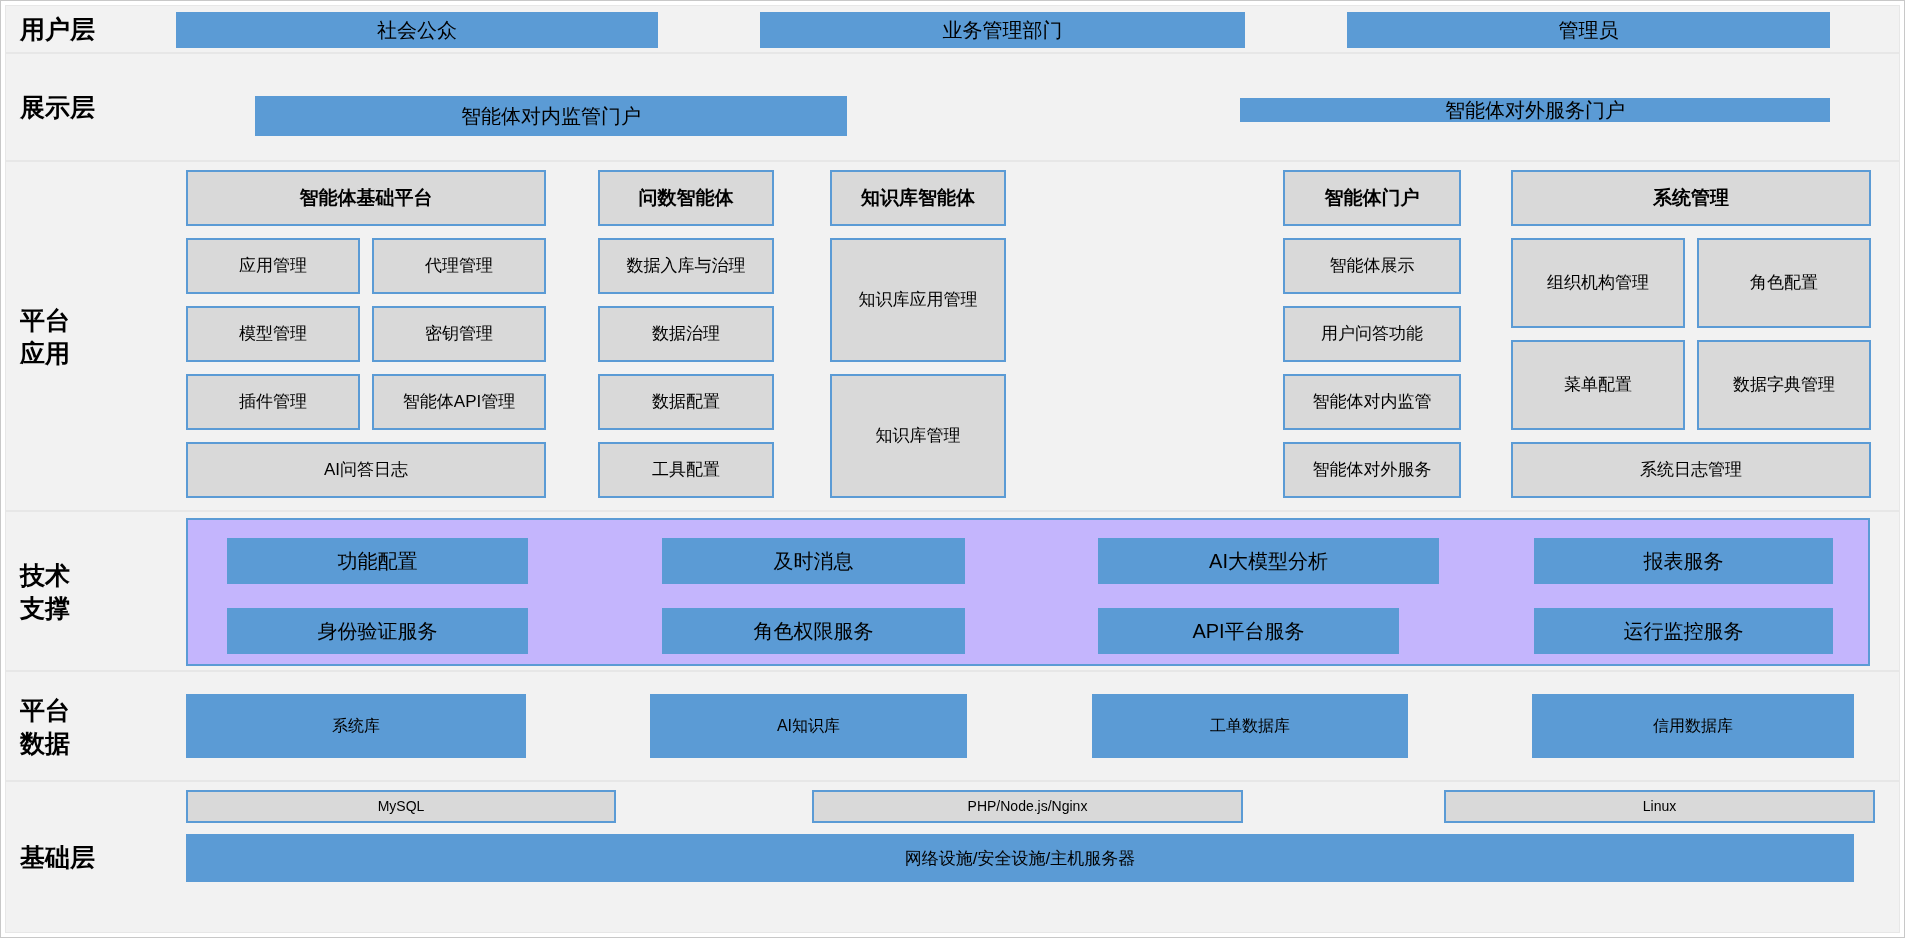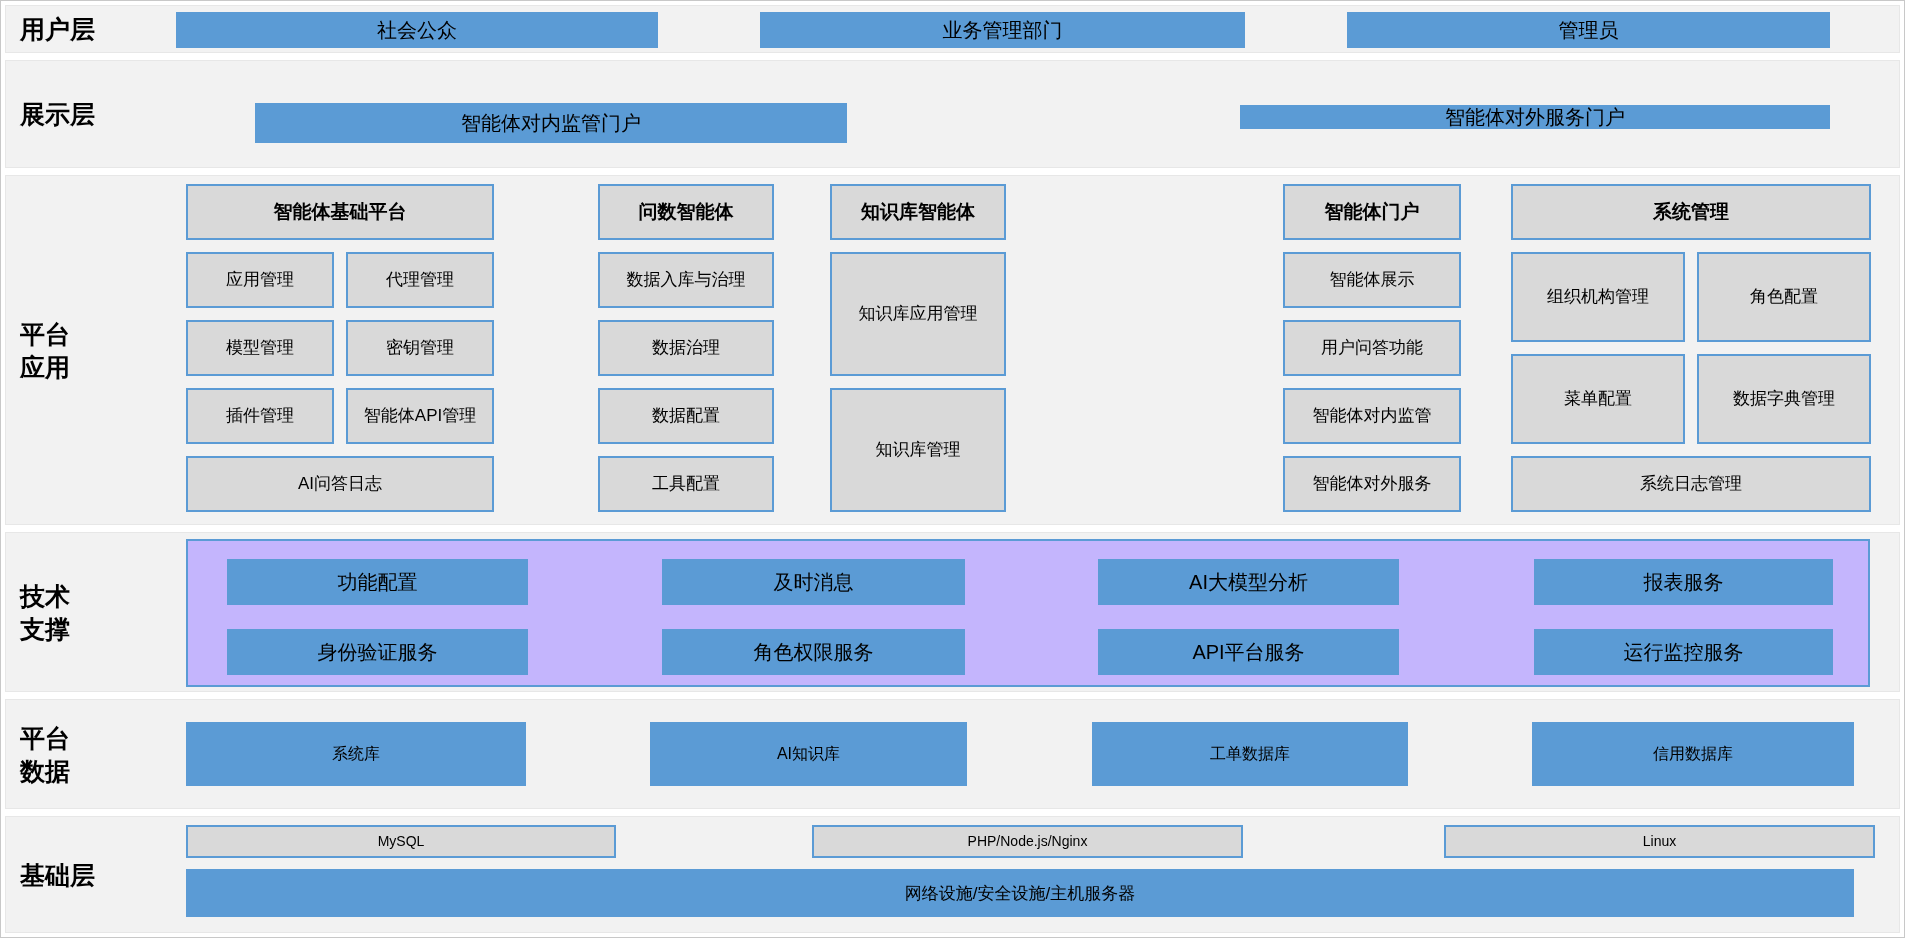--- a/index.html
+++ b/index.html
@@ -8,21 +8,21 @@
     font-family: "Liberation Sans", "DejaVu Sans", sans-serif;
     background: #ffffff;
     color: #000;
   }
   .canvas {
     position: relative;
     width: 1905px; height: 938px;
     background: #ffffff;
     border: 1px solid #c8c8c8;
     padding: 4px;
-    display: flex; flex-direction: column; gap: 7px;
+    display: flex; flex-direction: column; 
   }
   .band {
     position: relative;
     background: #f2f2f2;
     border: 1px solid #e7e7e7;
   }
   .band-user  { height: 48px; }
   .band-display { height: 108px; }
   .band-app   { height: 350px; }
   .band-tech  { height: 160px; }
@@ -49,21 +49,21 @@
     line-height: 1.25;
   }
   
   .col { position: absolute; top: 8px; display: flex; flex-direction: column; gap: 12px; }
   .col-header { height: 56px; font-weight: bold; font-size: 19px; flex: none; }
   .item   { height: 56px; flex: none; }
   .tall   { height: 124px; flex: none; }
   .grid2  { display: grid; grid-template-columns: 1fr 1fr; gap: 12px; }
   .grid2 .cell  { height: 56px; }
   .grid2 .cell-tall { height: 90px; }
-  .col1 { left: 180px;  width: 308px; }
+  .col1 { left: 180px;  width: 360px; }
   .col2 { left: 592px;  width: 176px; }
   .col3 { left: 824px;  width: 176px; }
   .col4 { left: 1048px; width: 178px; }
   .col5 { left: 1277px; width: 178px; }
   .col6 { left: 1505px; width: 360px; }
   
   .tech-container {
     position: absolute; left: 180px; top: 6px;
     width: 1684px; height: 148px;
     background: #c4b5fd;
@@ -140,21 +140,21 @@
       </div>
       <div class="graybox item">系统日志管理</div>
     </div>
   </div>
 
   <div class="band band-tech">
     <div class="band-label wrap2">技术支撑</div>
     <div class="tech-container">
       <div class="bluebox" style="left:39px;   width:301px; top:18px;">功能配置</div>
       <div class="bluebox" style="left:474px;  width:303px; top:18px;">及时消息</div>
-      <div class="bluebox" style="left:910px;  width:301px; top:18px;">AI大模型分析</div>
+      <div class="bluebox" style="left:910px;  width:341px; top:18px;">AI大模型分析</div>
       <div class="bluebox" style="left:1346px; width:299px; top:18px;">报表服务</div>
       <div class="bluebox" style="left:39px;   width:301px; top:88px;">身份验证服务</div>
       <div class="bluebox" style="left:474px;  width:303px; top:88px;">角色权限服务</div>
       <div class="bluebox" style="left:910px;  width:301px; top:88px;">API平台服务</div>
       <div class="bluebox" style="left:1346px; width:299px; top:88px;">运行监控服务</div>
     </div>
   </div>
 
   <div class="band band-data">
     <div class="band-label wrap2">平台数据</div>

